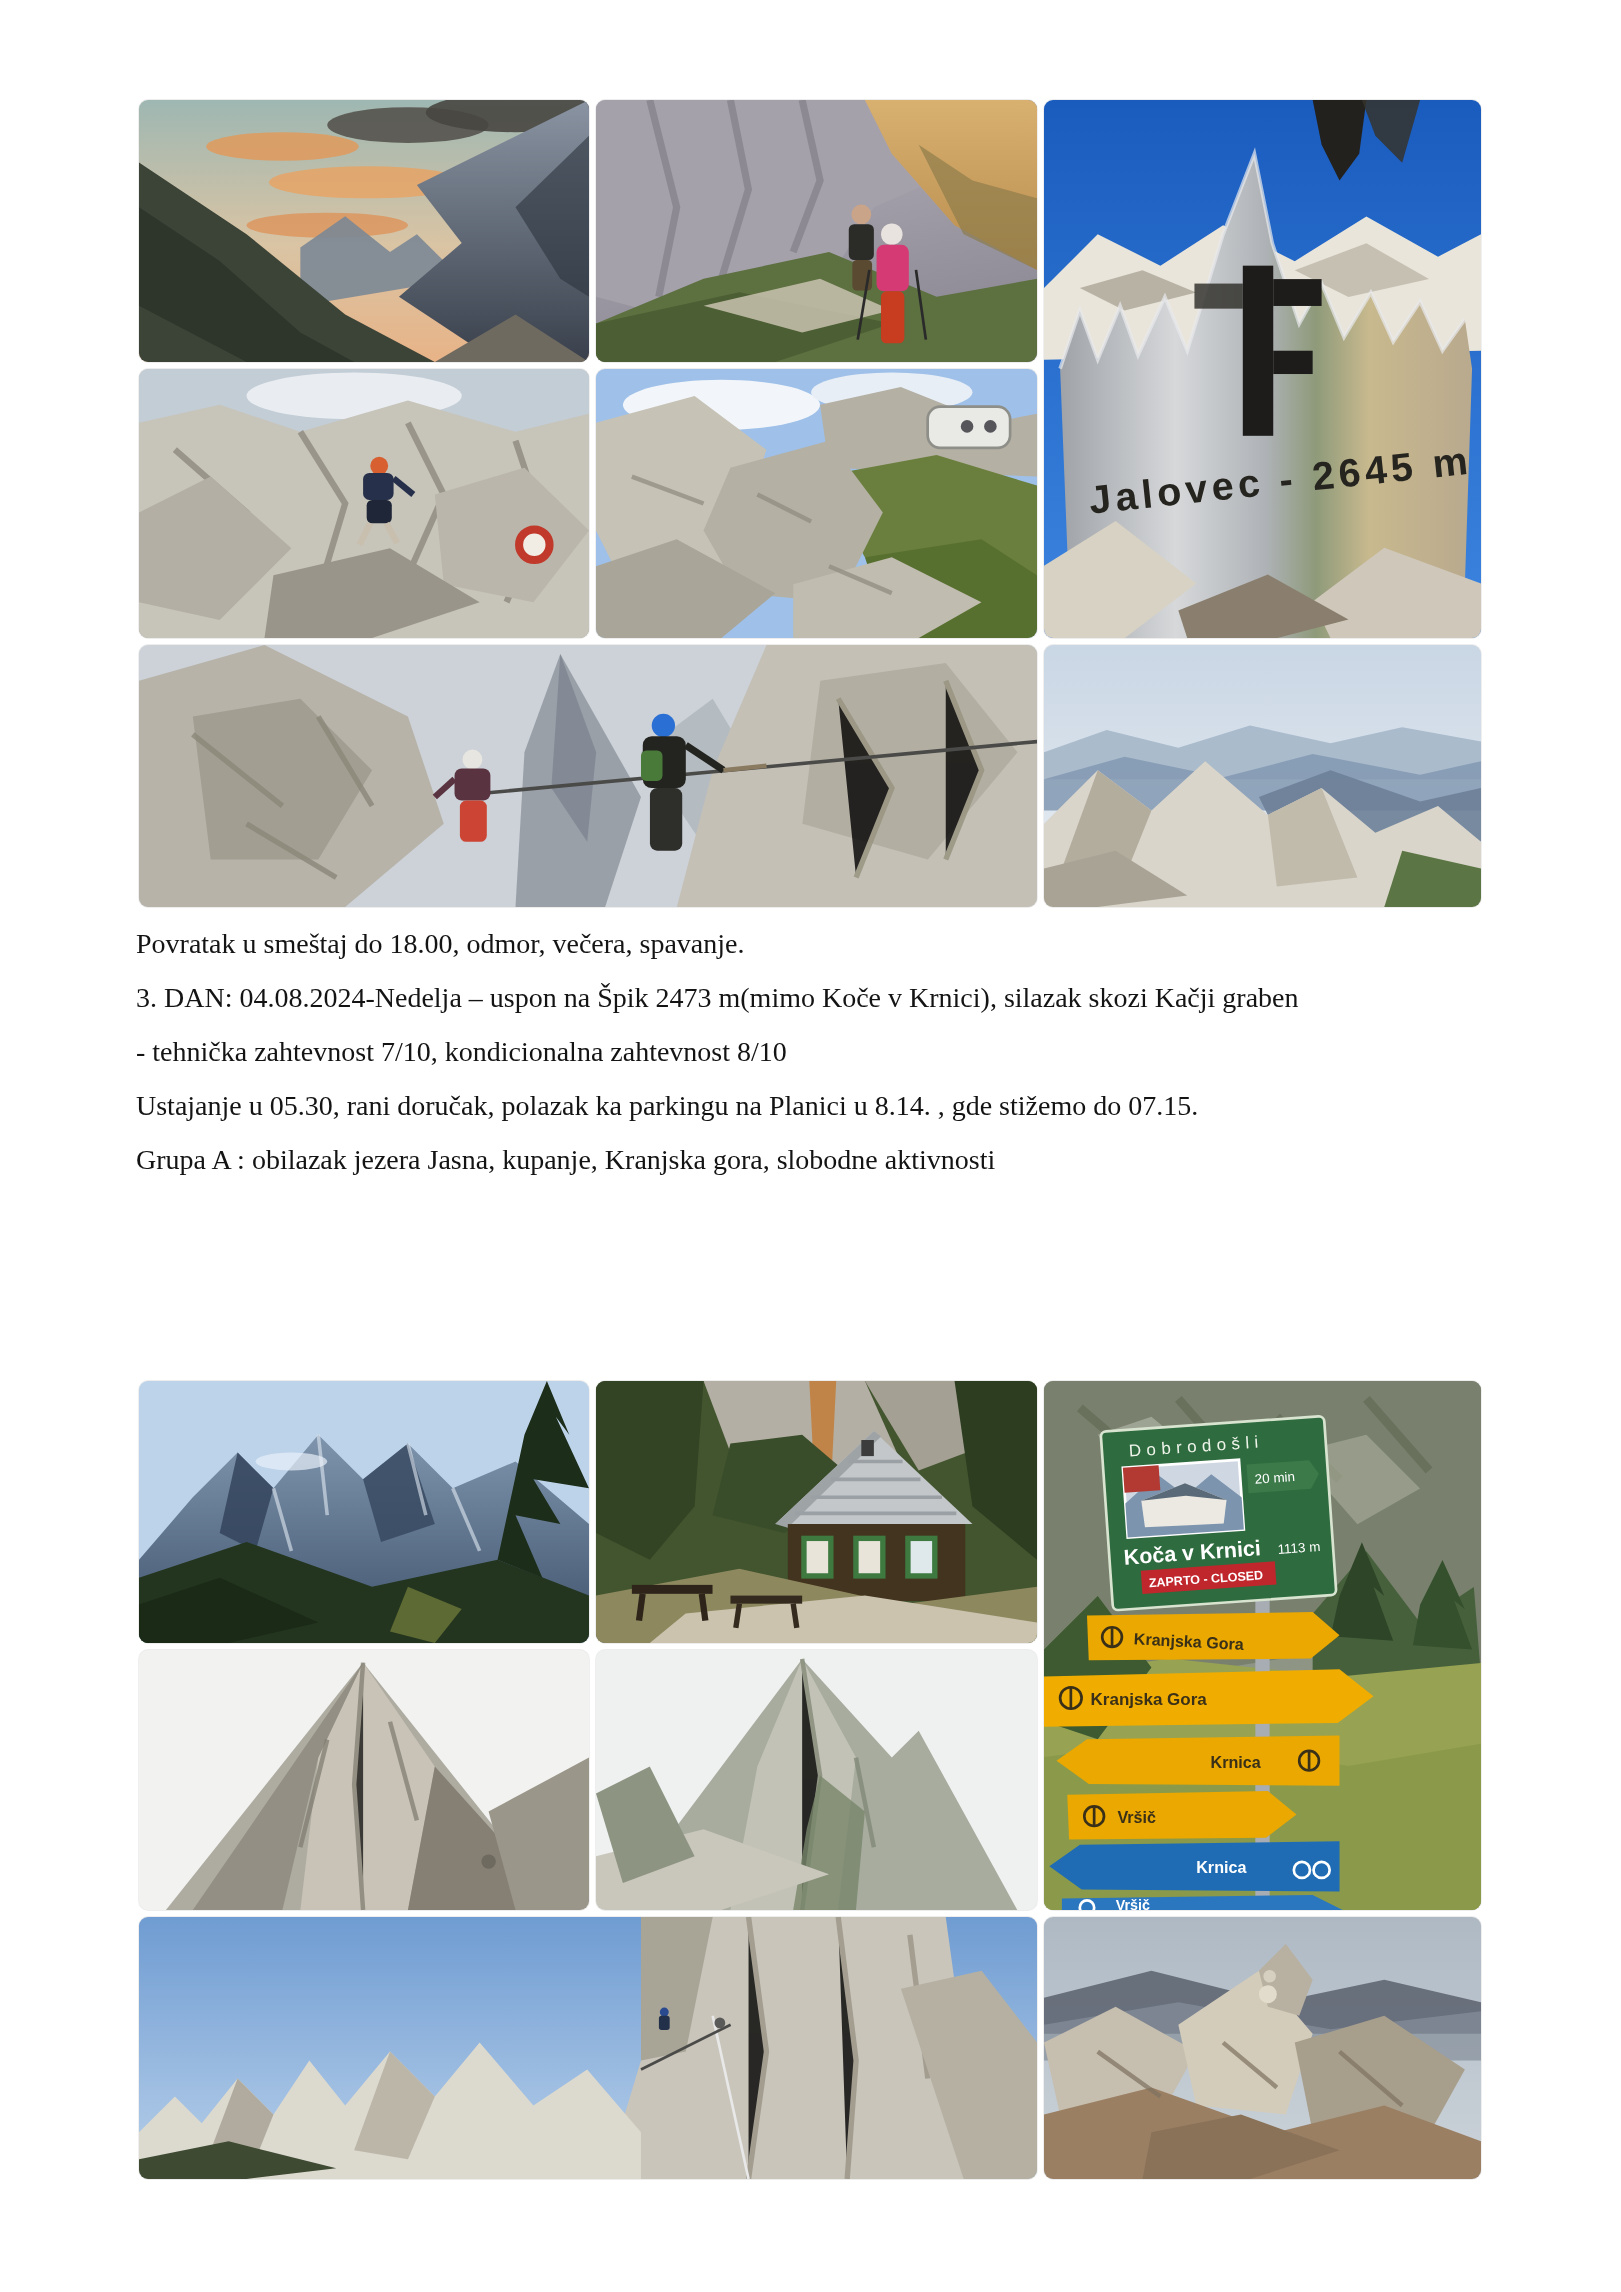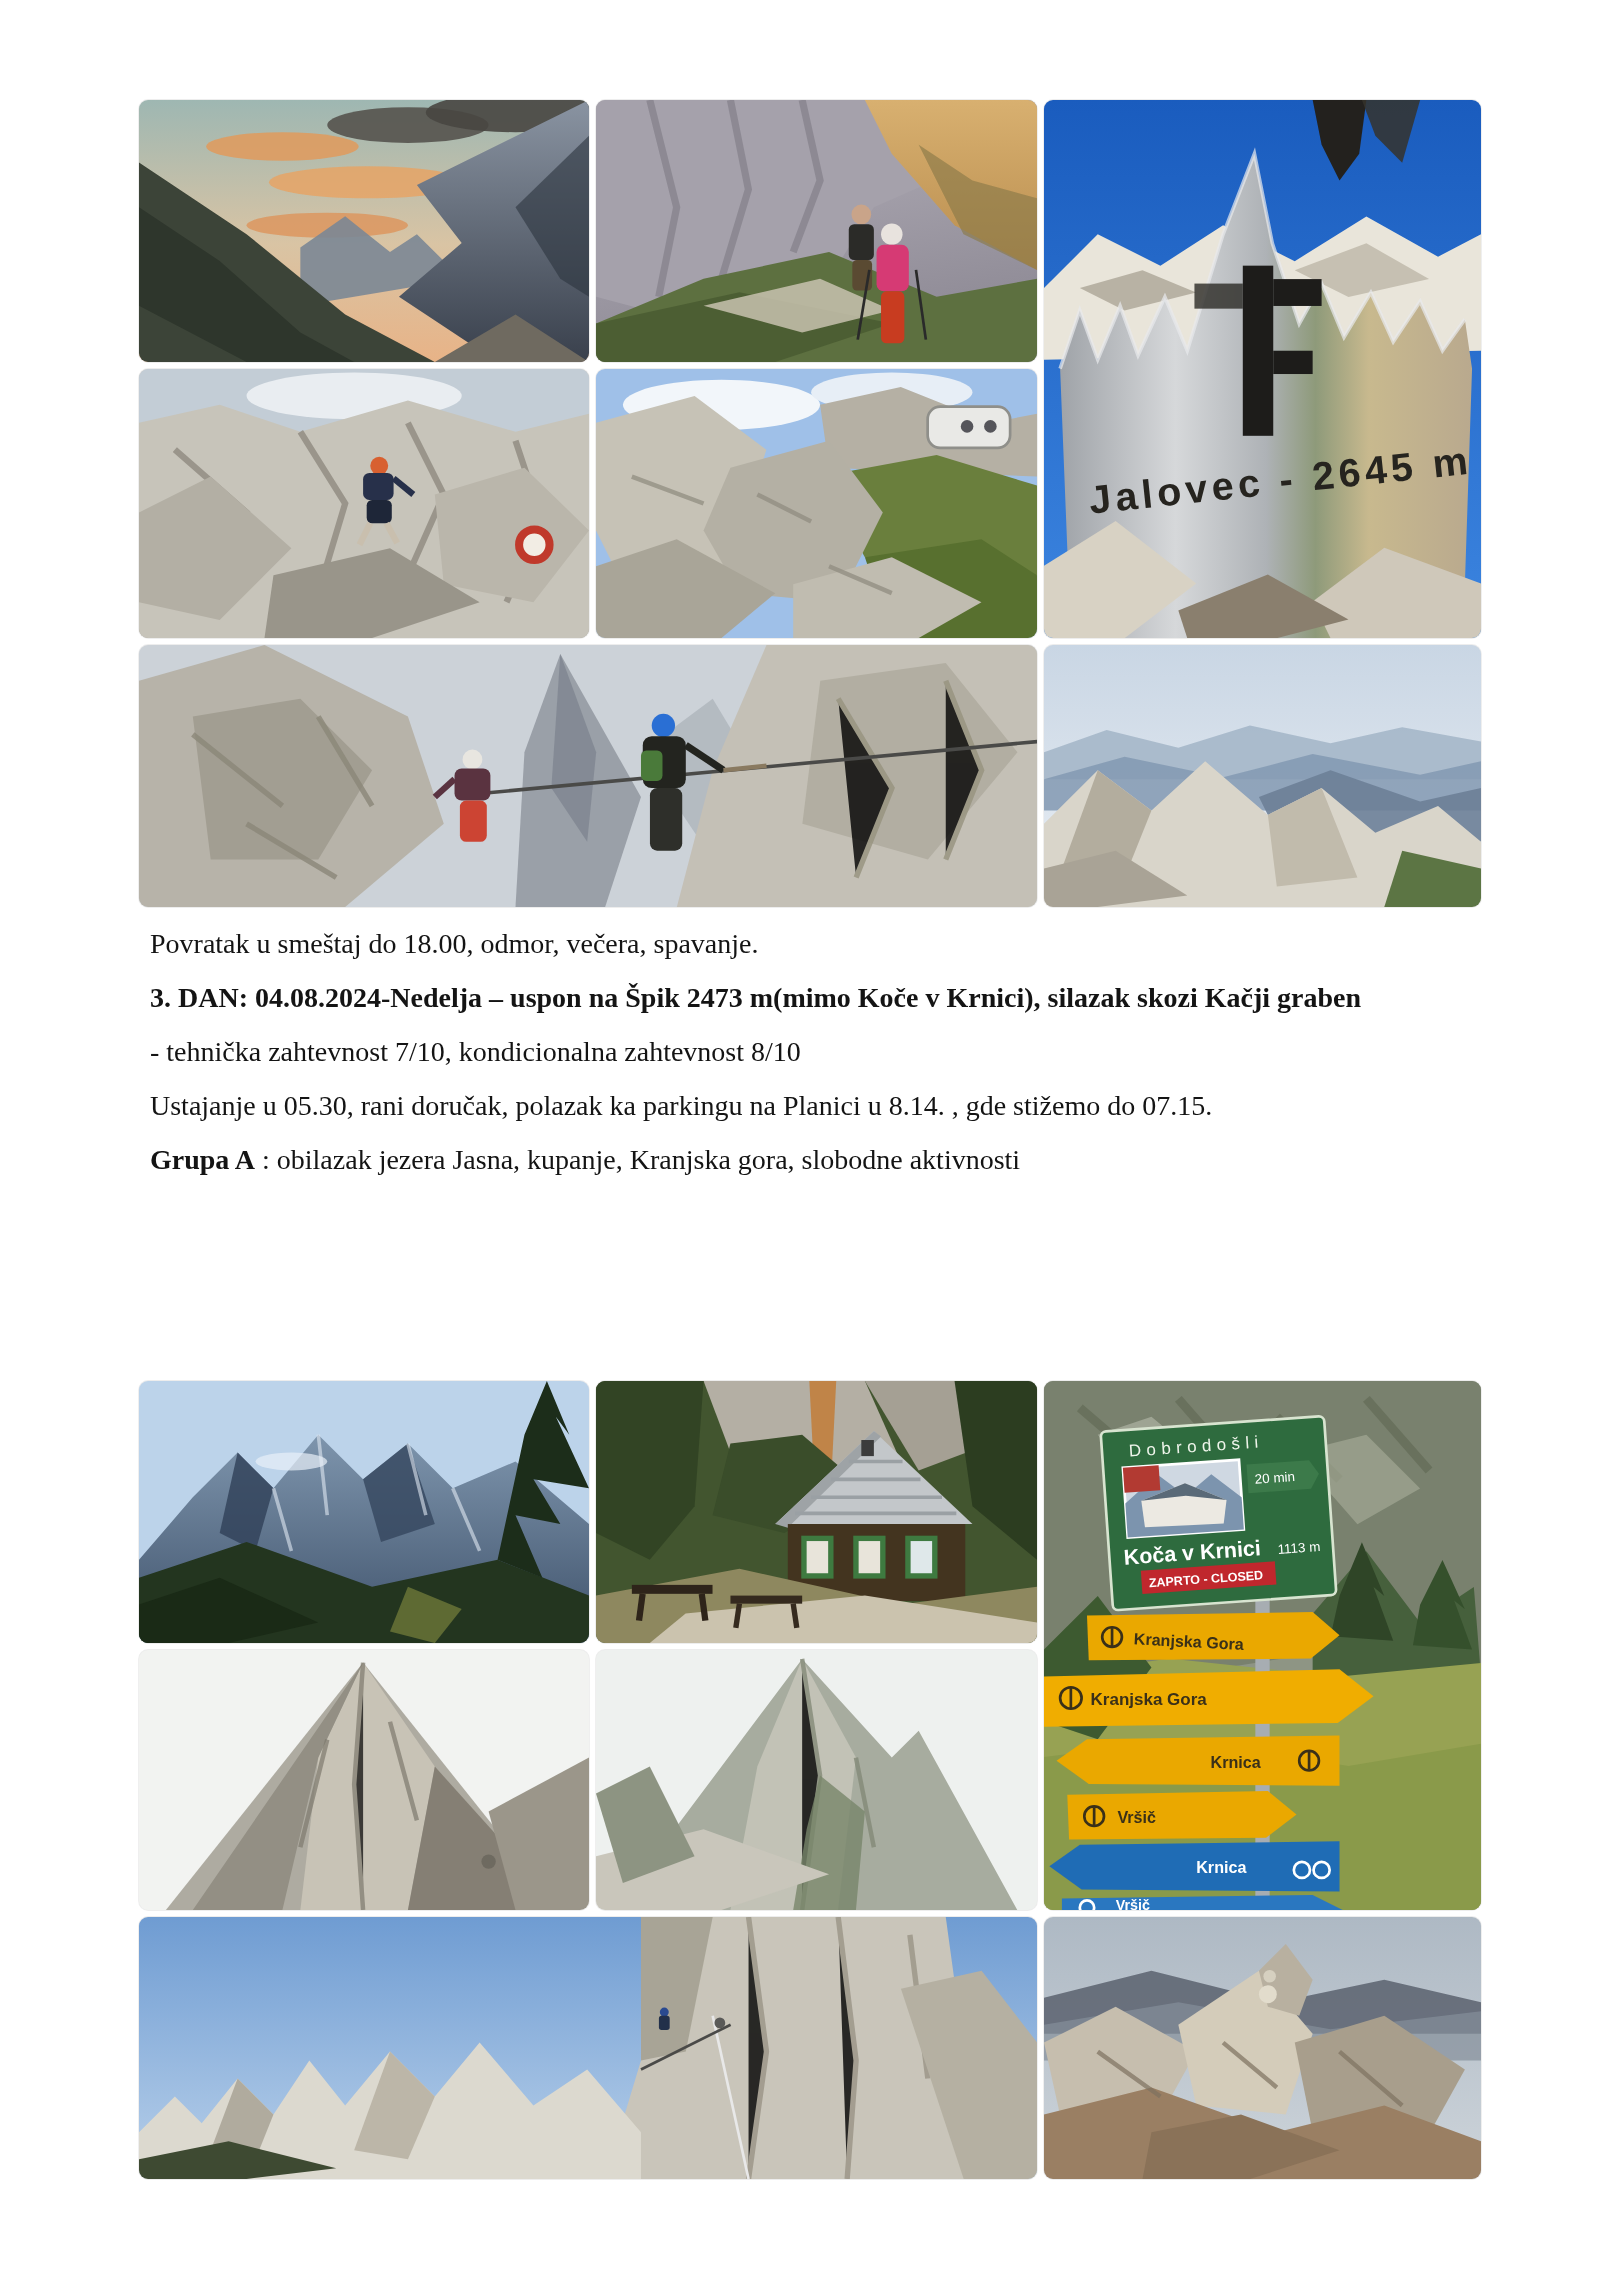--- a/index.html
+++ b/index.html
@@ -6,23 +6,23 @@
   #page{position:relative;width:1622px;height:2293px;background:#ffffff;overflow:hidden;
         font-family:"Liberation Serif", serif;color:#141414;}
   .grid{position:absolute;left:139px;width:1342px;display:grid;gap:7.2px;}
   #top-grid{top:100px;grid-template-columns:450px 441px 437px;grid-template-rows:262px 269px 262px;}
   #bottom-grid{top:1381px;grid-template-columns:450px 441px 437px;grid-template-rows:262px 260px 262px;}
   .ph{border-radius:9px;overflow:hidden;position:relative;background:#e8e8e8;
       box-shadow:0 0 0 0.9px rgba(0,0,0,0.07);}
   .ph svg{display:block;width:100%;height:100%;}
   .span2r{grid-row:span 2;}
   .span2c{grid-column:span 2;}
-  #text-block{position:absolute;left:150px;top:921px;width:1342px;}
+  #text-block{position:absolute;left:136px;top:921px;width:1342px;}
   #text-block p{margin:0 0 9px 0;font-size:28px;line-height:45px;}
-  .bold{font-weight:bold;}
+  .bold{font-weight:normal;}
   .just{text-align:justify;}
   .sign-font{font-family:"Liberation Sans",sans-serif;}
 </style>
 </head>
 <body>
 
 <div id="page">
 
   <div id="top-grid" class="grid">
 

